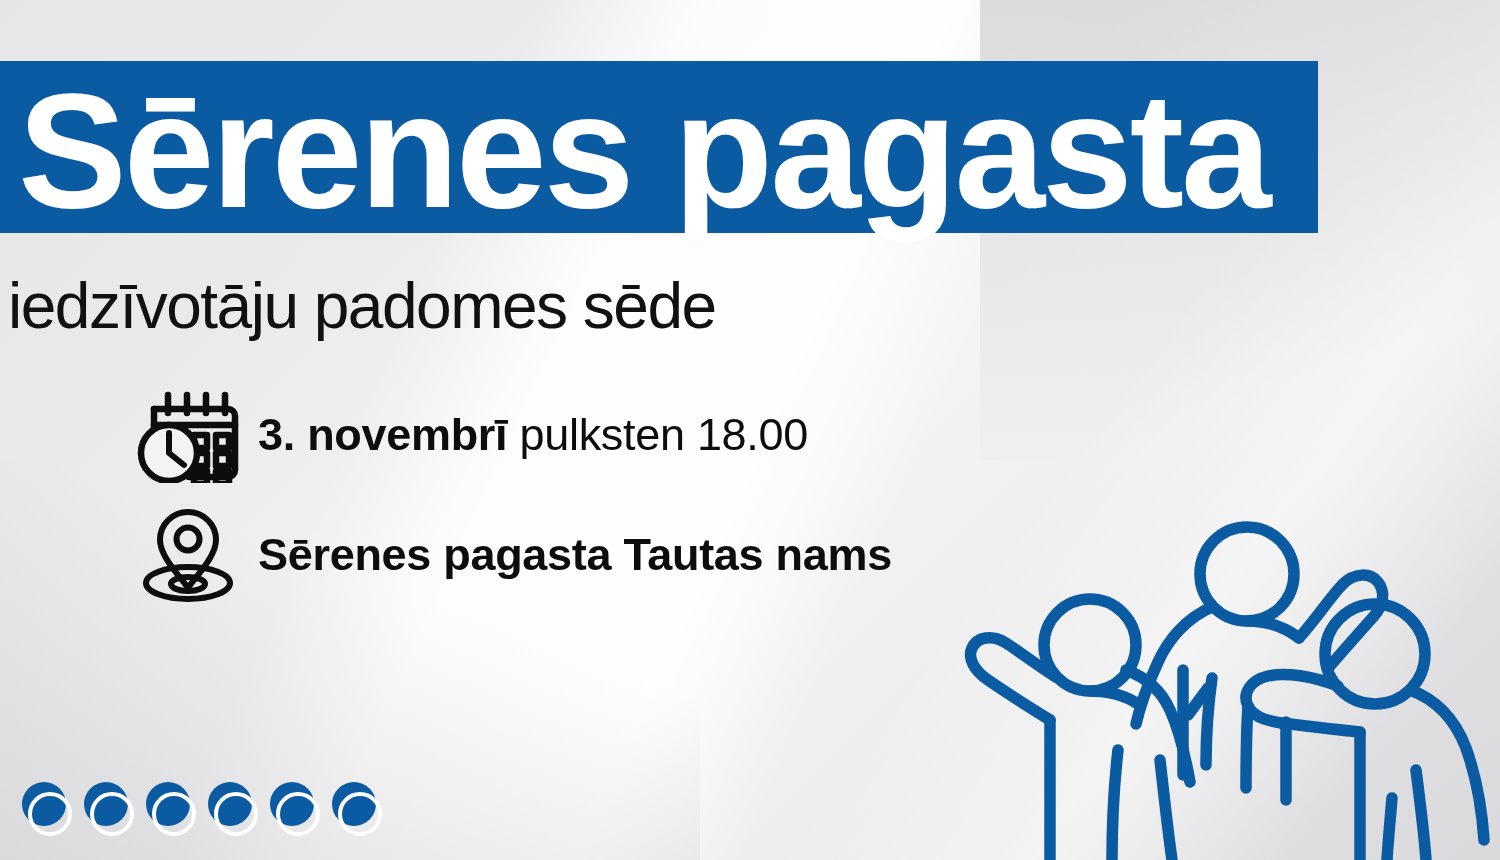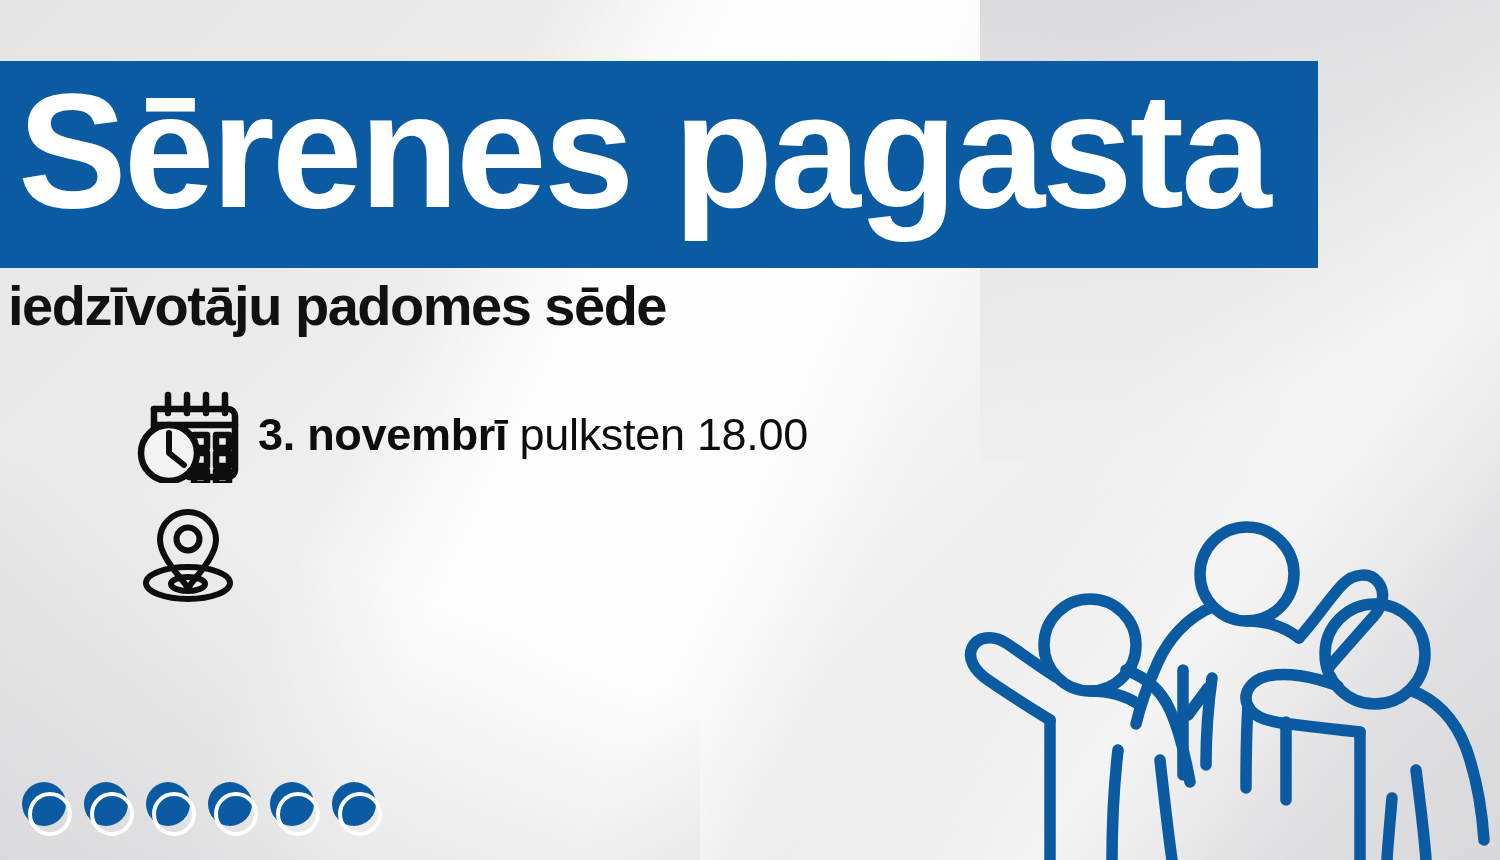--- a/index.html
+++ b/index.html
@@ -41,39 +41,39 @@
   .sheen-d{
     left:-60px; bottom:-120px;
     width:760px; height:520px;
     background:linear-gradient(20deg, rgba(198,198,201,.70) 0%, rgba(198,198,201,0) 70%);
   }
 
   
   #title-banner{
     position:absolute;
     left:0; top:61px;
-    width:1318px; height:207px;
+    width:1318px; height:172px;
     background:#0b5ba3;
   }
   #title-text{
     position:absolute;
     left:18px; top:-5px;
     color:#ffffff;
     font-size:163px;
     font-weight:700;
     letter-spacing:-3px;
     line-height:190px;
     white-space:nowrap;
   }
   #subtitle{
     position:absolute;
     left:8px; top:258px;
     color:#111111;
-    font-size:56px;
-    font-weight:700;
+    font-size:64px;
+    font-weight:400;
     letter-spacing:-1.5px;
     line-height:96px;
     white-space:nowrap;
   }
 
   
   #info-block{
     position:absolute;
     left:128px; top:385px;
   }
@@ -188,20 +188,23 @@
 
             <ellipse cx="52" cy="79" rx="42" ry="16"></ellipse>
 
             <ellipse cx="52" cy="80" rx="17" ry="7"></ellipse>
 
             <path d="M52 8 C36.5 8 24 20.4 24 35.8 C24 52 42 70 52 84 C62 70 80 52 80 35.8 C80 20.4 67.5 8 52 8 Z"></path>
 
             <circle cx="52" cy="35" r="11.5"></circle>
           </g>
         </svg>
+      </div>
+      <div class="info-text">
+        <span class="strong">Sērenes pagasta Tautas nams</span>
       </div>
     </div>
 
   </div>
 
   <div id="circle-row">
     <div class="deco-circle">
         <span class="fill"></span>
         <span class="ring"></span>
       </div>

